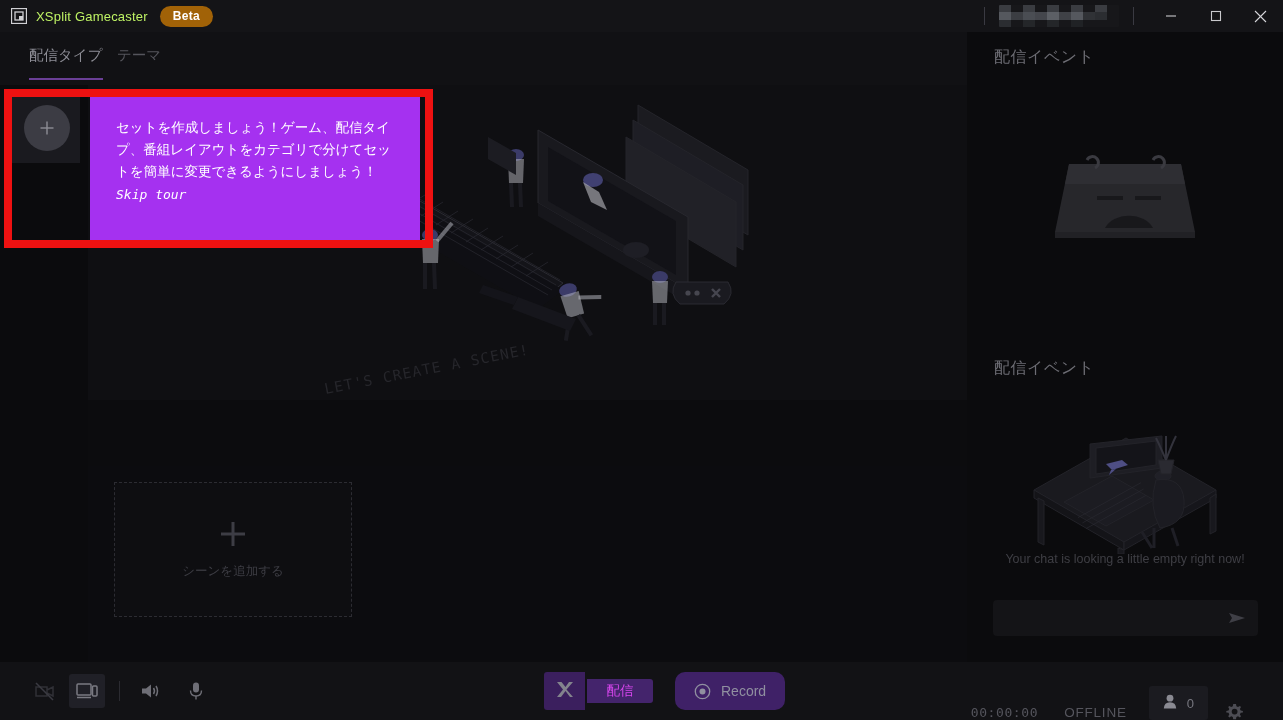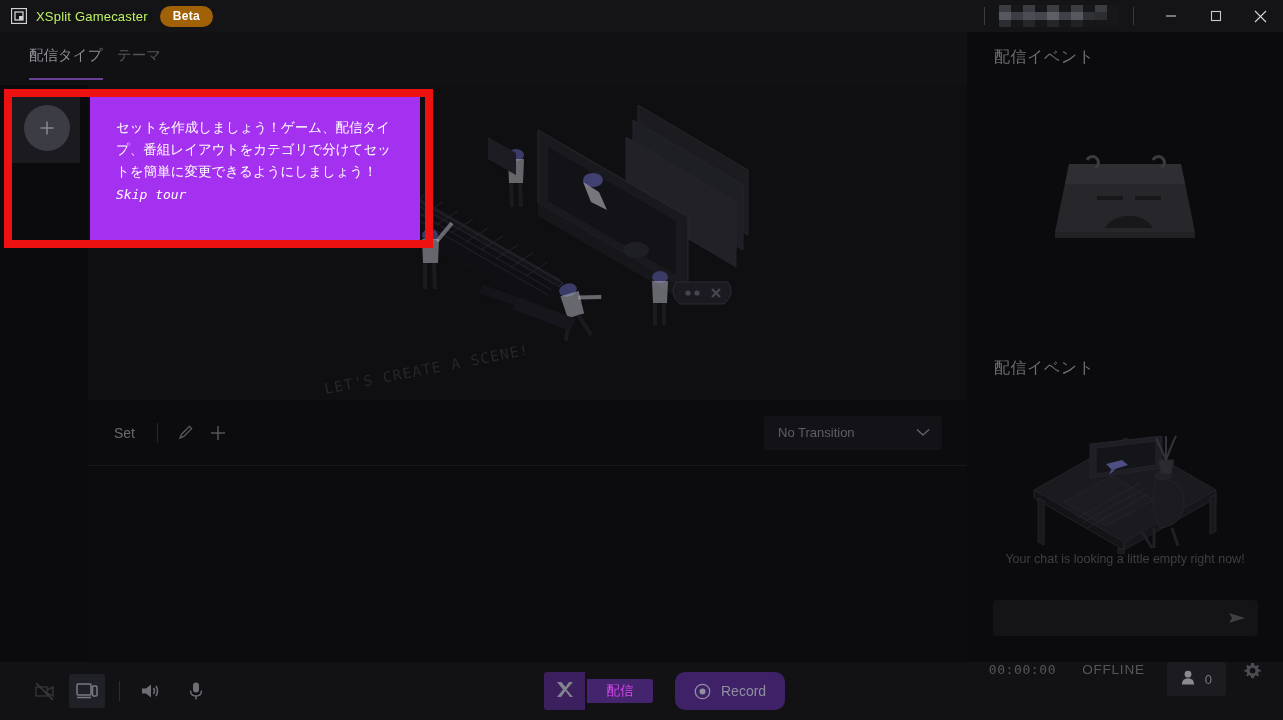--- a/index.html
+++ b/index.html
@@ -166,21 +166,21 @@
     width: 66px; height: 24px; background: #44246c; border-radius: 0 3px 3px 0;
     margin-left: 2px; display: flex; align-items: center; justify-content: center;
     color: #d946ef; font-size: 13.5px;
   }
   .btn-record {
     margin-left: 22px; height: 38px; background: #3f2167; border-radius: 10px;
     display: flex; align-items: center; padding: 0 19px; color: #9090a0; font-size: 14px;
   }
   .btn-record .rdot { margin-right: 10px; display: flex; }
   .bb-right {
-    position: absolute; right: 0; display: flex; align-items: flex-start; height: 58px;
+    position: absolute; right: 18px; display: flex; align-items: flex-end; height: 58px;
   }
   .bb-timer { font-size: 13px; color: #54545c; letter-spacing: .6px;
     font-family: "DejaVu Sans Mono", monospace; }
   .bb-offline { margin-left: 26px; font-size: 13.5px; color: #55555d; letter-spacing: .8px; }
   .bb-viewers {
     margin-left: 22px; height: 34px; background: #1b1b20; border-radius: 3px;
     display: flex; align-items: center; padding: 0 14px; color: #77777f; font-size: 13px;
   }
   .bb-viewers .vnum { margin-left: 10px; }
   .bb-gear { margin-left: 18px; margin-right: 22px; color: #4a4a51; display: flex; }
@@ -360,45 +360,32 @@
           <path d="M95 210 L130 222 L126 230 L91 218 Z" fill="#15151b"></path>
 
           <path d="M100 62 L128 78 L128 100 L100 84 Z" fill="#1e1e24"></path>
         </g>
       </svg>
     </div>
     <div class="canvas-cta">LET'S CREATE A SCENE!</div>
 
   </div>
 
-  <div class="setbar">
-    <span class="setbar-label">Set</span>
-    <span class="setbar-div"></span>
-    <span class="setbar-ico">
-      <svg width="17" height="17" viewBox="0 0 17 17">
-        <path d="M3 14 L4.6 10.2 L12.4 2.4 L14.6 4.6 L6.8 12.4 Z" fill="none" stroke="#5a5a62" stroke-width="1.3"></path>
-      </svg>
-    </span>
-    <span class="setbar-ico plus">
-      <svg width="18" height="18" viewBox="0 0 18 18">
-        <line x1="9" y1="2" x2="9" y2="16" stroke="#5a5a62" stroke-width="1.4"></line>
-        <line x1="2" y1="9" x2="16" y2="9" stroke="#5a5a62" stroke-width="1.4"></line>
-      </svg>
-    </span>
-    <span class="setbar-spacer"></span>
-    <div class="transition-select">
-      <span>No Transition</span>
-      <span>
-        <svg width="14" height="9" viewBox="0 0 14 9">
-            <path d="M1 1.5 L7 7 L13 1.5" fill="none" stroke="#606068" stroke-width="1.5"></path>
-          </svg>
+
+  <div class="scenearea">
+    <div class="scene-add">
+      <span class="pl">
+        <svg width="28" height="28" viewBox="0 0 28 28">
+          <line x1="14" y1="2" x2="14" y2="26" stroke="#3d3d45" stroke-width="3"></line>
+          <line x1="2" y1="14" x2="26" y2="14" stroke="#3d3d45" stroke-width="3"></line>
+        </svg>
       </span>
+      <span class="lbl">シーンを追加する</span>
     </div>
   </div>
-
 
   <div class="rightpanel">
     <div class="rp-title events">配信イベント</div>
     <span class="illus-cal">
       <svg width="152" height="90" viewBox="0 0 152 90">
         <path d="M20 14 H132 L146 82 H6 Z" fill="#27272b"></path>
         <path d="M20 14 H132 L136 34 H16 Z" fill="#2e2e33"></path>
         <path d="M6 82 H146 V88 H6 Z" fill="#212125"></path>
         <path d="M38 10 a6 6 0 1 1 8 8" fill="none" stroke="#3a3a40" stroke-width="3"></path>
         <path d="M104 10 a6 6 0 1 1 8 8" fill="none" stroke="#3a3a40" stroke-width="3"></path>

